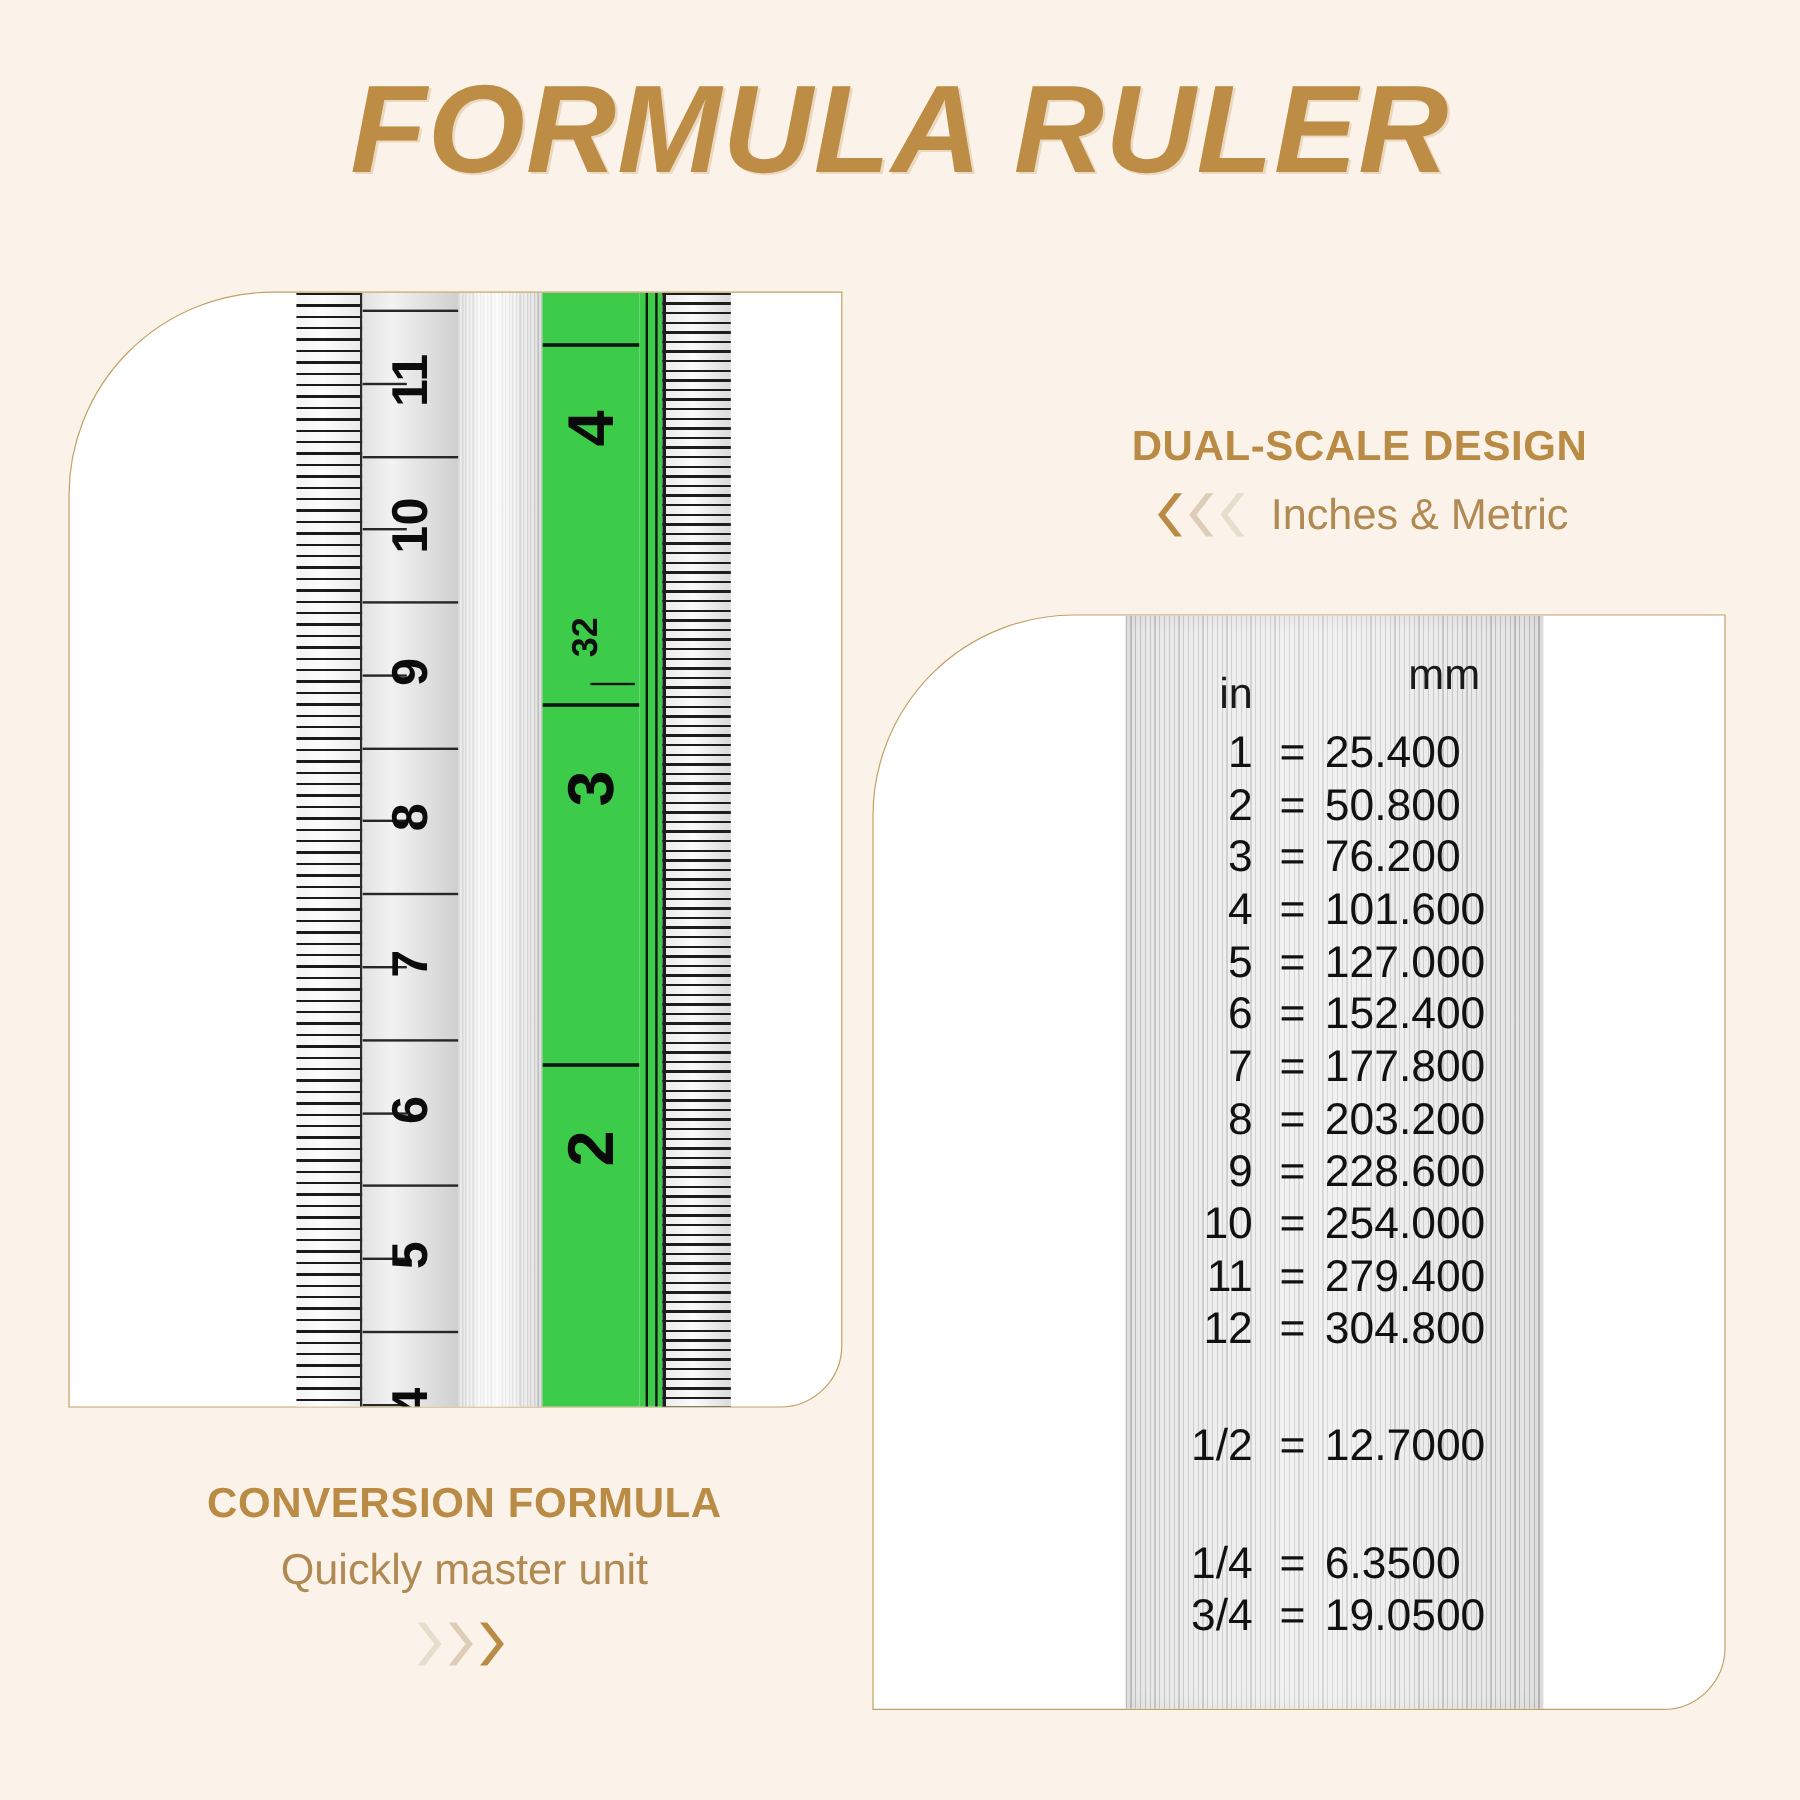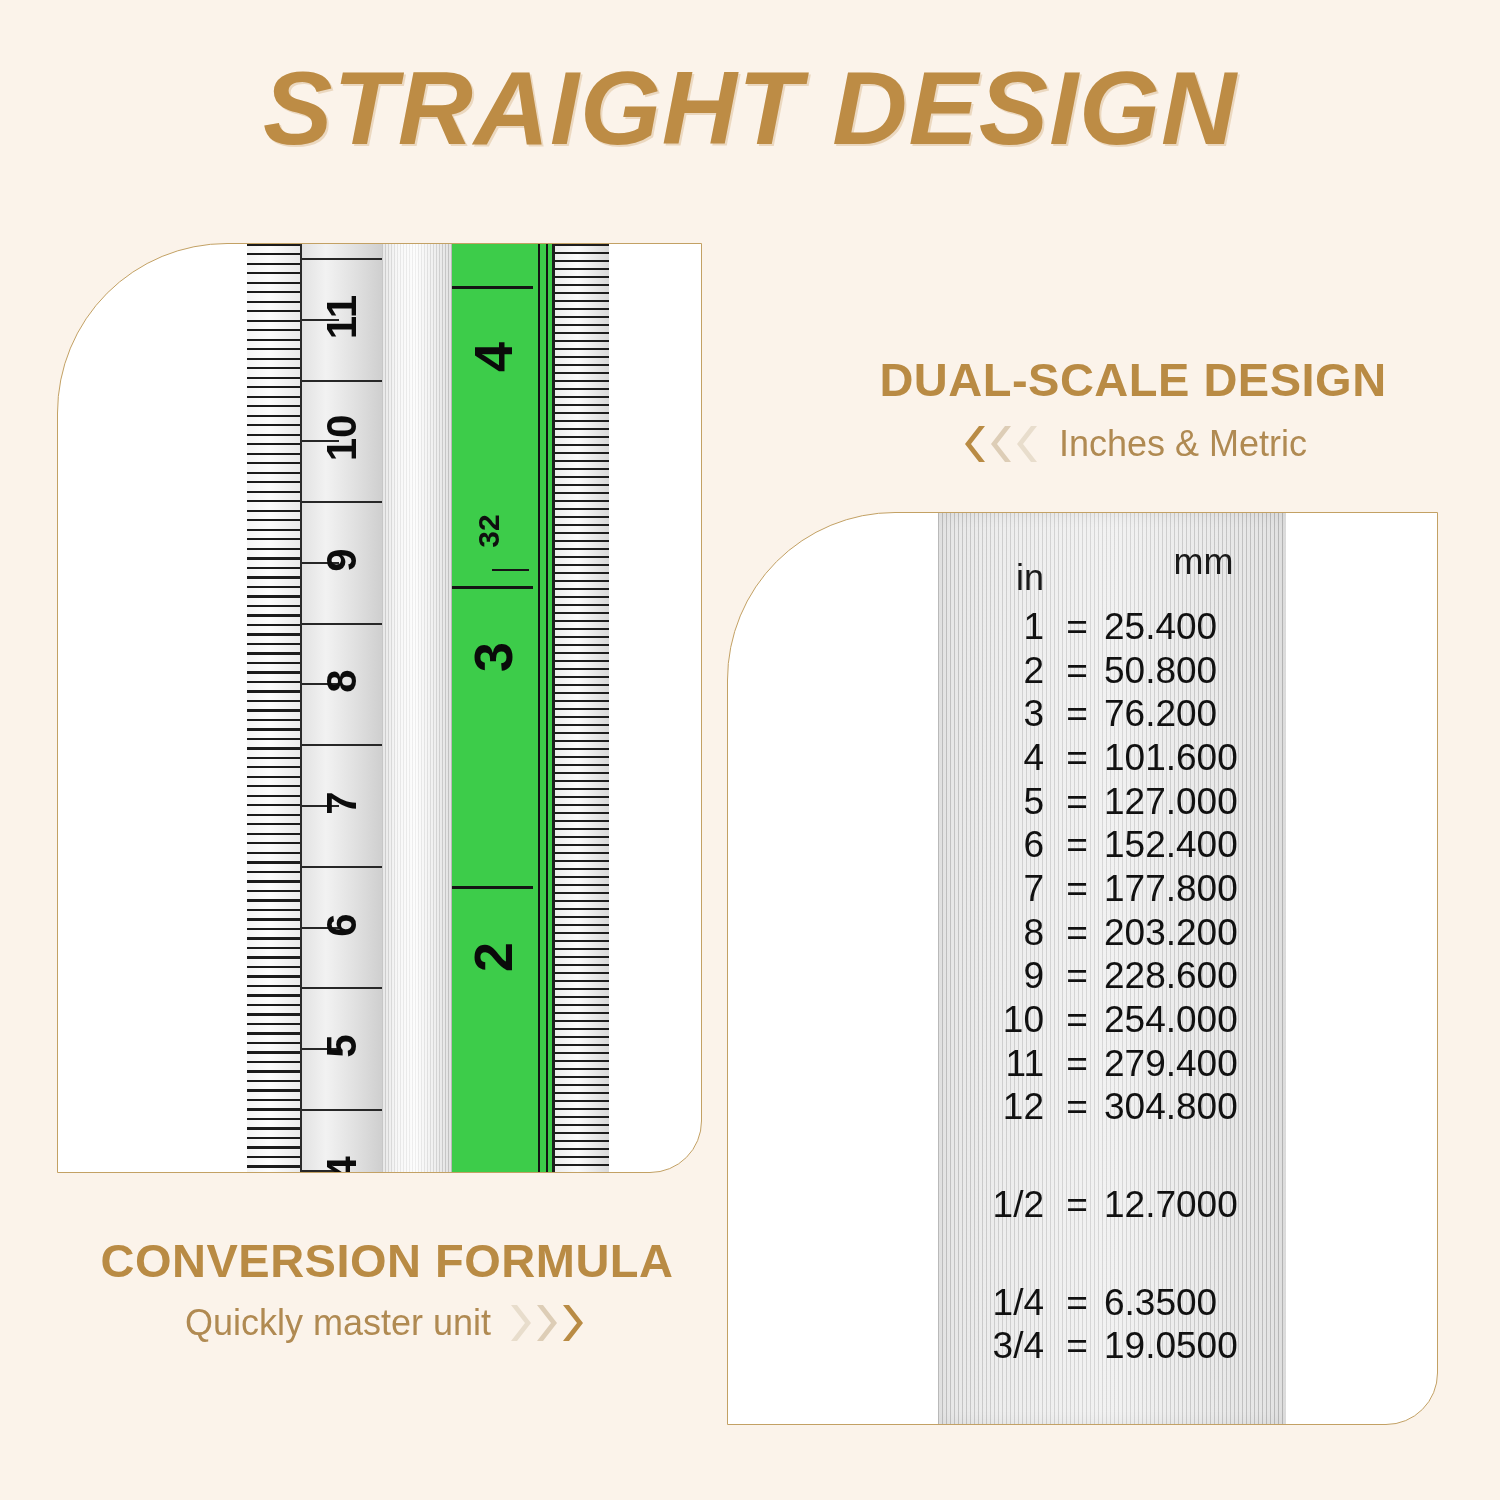--- a/index.html
+++ b/index.html
@@ -162,49 +162,49 @@
   .conv-row { display:flex; font-size:37px; color:#111; line-height:1.18; }
   .conv-row .c-in { width:112px; text-align:right; padding-right:6px; }
   .conv-row .c-eq { width:54px; text-align:center; }
   .conv-row .c-mm { width:176px; text-align:left; padding-right:10px; }
   .conv-gap { height:34px; }
   .conv-gap.big { height:54px; }
 
   
   .feature { position:absolute; }
   .feature-title {
-    font-size:47px; font-weight:bold; color:#b98b44;
+    font-size:35px; font-weight:bold; color:#b98b44;
     letter-spacing:.5px; white-space:nowrap;
   }
   .feature-sub {
     font-size:36px; color:#b08a52; line-height:1.25;
   }
   #dual-scale-feature { left:833px; top:352px; width:600px; }
   #dual-scale-feature .feature-title { text-align:center; }
   #dual-scale-row {
     display:flex; align-items:center; justify-content:center;
     gap:22px; margin-top:14px;
   }
   #conversion-feature { left:57px; top:1233px; width:660px; }
   #conversion-feature .feature-title { text-align:center; }
   #conversion-row {
     display:flex; align-items:center; justify-content:center;
-    gap:20px; margin-top:12px;
+    gap:20px; margin-top:12px;flex-direction:column;
   }
   #conversion-row .feature-sub { text-align:center; }
 
   
   .chev-group { display:flex; align-items:center; }
   .chev { width:26px; height:40px; }
   .chev svg { display:block; width:100%; height:100%; }
 </style>
 </head>
 <body>
 
-<div id="main-title">STRAIGHT DESIGN</div>
+<div id="main-title">FORMULA RULER</div>
 
 <div class="panel" id="ruler-panel">
   <div id="ruler-photo">
 
     <div class="metric-ticks"></div>
 
     <div class="metric-nums" id="metric-nums">
         <div class="cmline" style="top: 14px;"></div>
         <div class="halfline" style="top: 74.7843px;"></div>
         <div class="lbl" style="top: 48.7843px;">11</div>

